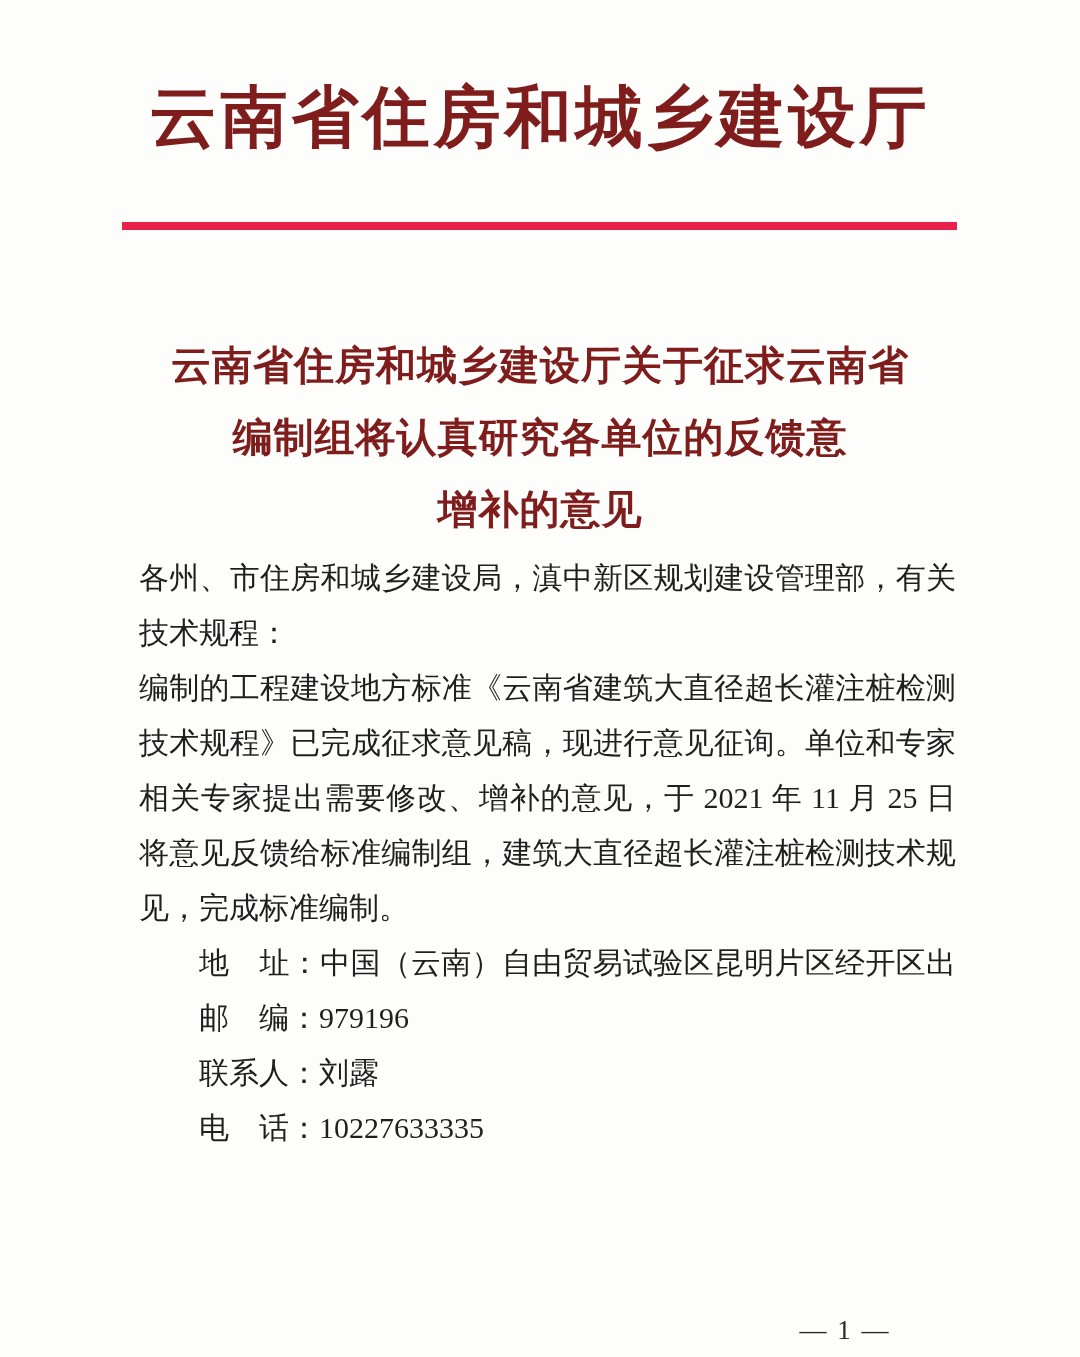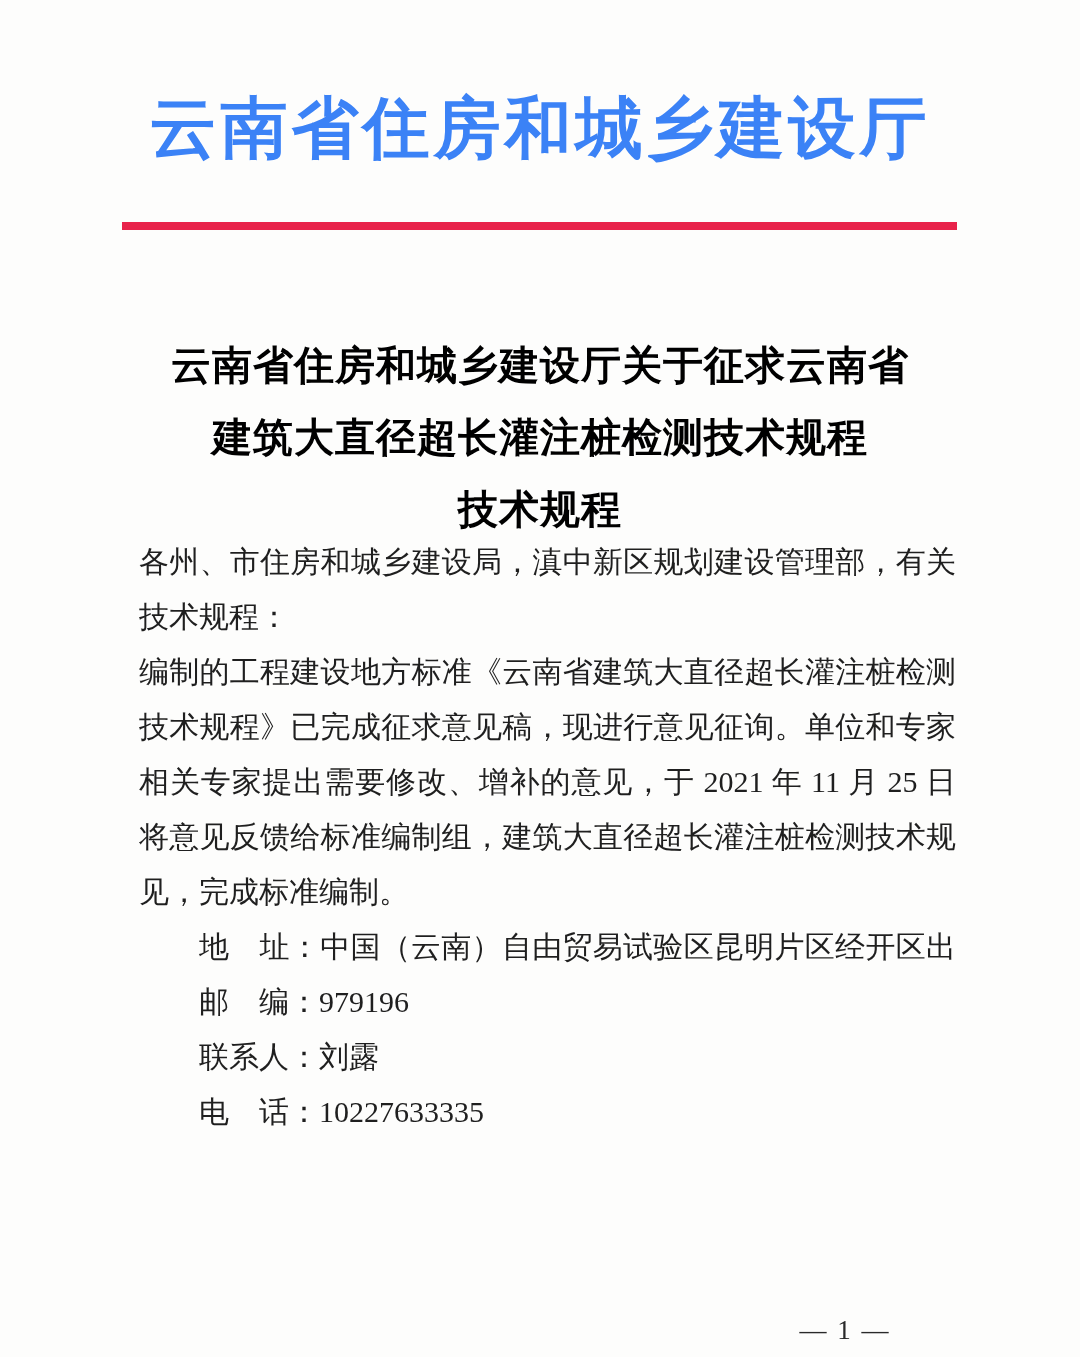--- a/index.html
+++ b/index.html
@@ -13,28 +13,28 @@
     height: 1357px;
     margin: 0 auto;
     background: #fdfdfc;
     overflow: hidden;
     font-family: "Liberation Serif", "DejaVu Serif", serif;
     color: #1c1c1c;
   }
   
   .agency-header {
     position: absolute;
-    top: 83px;
+    top: 72px;
     left: 0;
     width: 100%;
     text-align: center;
     font-size: 67px;
     font-weight: bold;
     letter-spacing: 4px;
-    color: #3b82f6;
+    color: #7f1d1d;
     white-space: nowrap;
   }
   
   .red-rule {
     position: absolute;
     top: 222px;
     left: 122px;
     width: 835px;
     height: 8px;
     background: #e8224a;
@@ -42,31 +42,31 @@
   
   .doc-title {
     position: absolute;
     top: 330px;
     left: 0;
     width: 100%;
     text-align: center;
     font-size: 40px;
     font-weight: bold;
     letter-spacing: 1px;
-    color: #000000;
+    color: #7f1d1d;
   }
   .doc-title .title-line {
     height: 72px;
     line-height: 72px;
     white-space: nowrap;
   }
   
   .doc-body {
     position: absolute;
-    top: 534px;
+    top: 550px;
     left: 139px;
     width: 817px;
     font-size: 30px;
     color: #1f1f1f;
   }
   .doc-body .line {
     height: 55px;
     line-height: 55px;
     white-space: nowrap;
     overflow: hidden;
@@ -98,22 +98,22 @@
 <body>
 
 <div class="page">
 
   <div class="agency-header">云南省住房和城乡建设厅</div>
 
   <div class="red-rule"></div>
 
   <div class="doc-title">
     <div class="title-line">云南省住房和城乡建设厅关于征求云南省</div>
-    <div class="title-line">建筑大直径超长灌注桩检测技术规程</div>
-    <div class="title-line">技术规程</div>
+    <div class="title-line">编制组将认真研究各单位的反馈意</div>
+    <div class="title-line">增补的意见</div>
   </div>
 
   <div class="doc-body">
     <div class="line fill">各州、市住房和城乡建设局，滇中新区规划建设管理部，有关</div>
     <div class="line">技术规程：</div>
     <div class="line fill">编制的工程建设地方标准《云南省建筑大直径超长灌注桩检测</div>
     <div class="line fill">技术规程》已完成征求意见稿，现进行意见征询。单位和专家</div>
     <div class="line fill">相关专家提出需要修改、增补的意见，于 2021 年 11 月 25 日前</div>
     <div class="line fill">将意见反馈给标准编制组，建筑大直径超长灌注桩检测技术规程</div>
     <div class="line">见，完成标准编制。</div>

